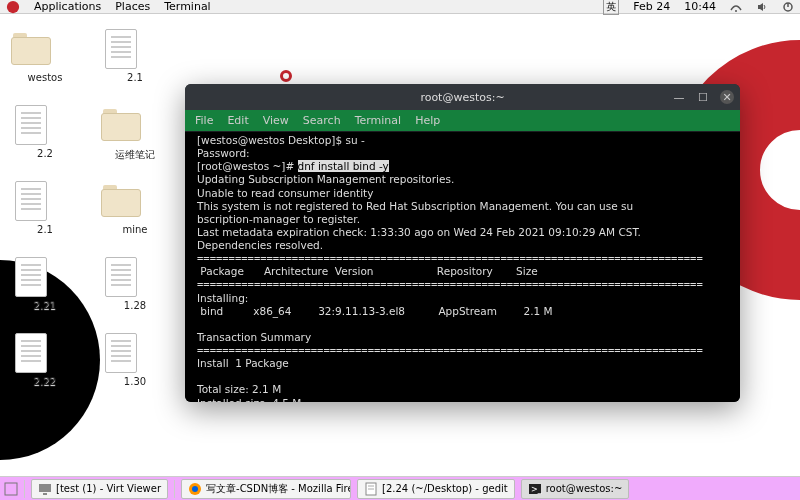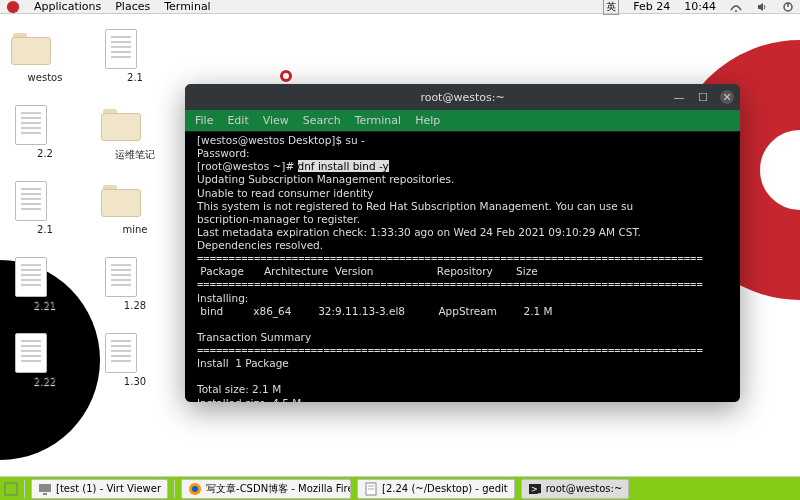--- a/index.html
+++ b/index.html
@@ -31,21 +31,21 @@
 .term{position:absolute;left:185px;top:62px;width:555px;height:318px;background:#2a2e33;border-radius:6px;box-shadow:0 8px 30px rgba(0,0,0,.4);display:flex;flex-direction:column;overflow:hidden;z-index:5}
 .term-title{height:26px;background:#32363b;color:#ddd;display:flex;align-items:center;justify-content:center;position:relative;font-size:11px}
 .term-ctrl{position:absolute;right:6px;display:flex;gap:10px}
 .term-ctrl span{width:14px;height:14px;display:flex;align-items:center;justify-content:center;cursor:pointer;color:#ccc}
 .term-ctrl .close{background:#555;border-radius:50%}
 .term-menu{height:22px;background:#15803d;color:#ccc;display:flex;align-items:center;gap:14px;padding:0 10px;border-bottom:1px solid #1c1f22;font-size:11px}
 .term-menu span{cursor:pointer}
 .term-body{flex:1;background:#000;color:#ddd;font-family:"DejaVu Sans Mono",monospace;font-size:10.5px;line-height:1.25;padding:2px 12px;white-space:pre;overflow:hidden}
 .hl{background:#ddd;color:#000}
 
-.taskbar{position:absolute;bottom:0;left:0;right:0;height:24px;background:#84cc16;border-top:1px solid #ccc;display:flex;align-items:center;padding:0 4px;gap:6px;z-index:10}
+.taskbar{position:absolute;bottom:0;left:0;right:0;height:24px;background:#f0abfc;border-top:1px solid #ccc;display:flex;align-items:center;padding:0 4px;gap:6px;z-index:10}
 .tb-btn{height:20px;border:1px solid #bbb;background:#f4f4f4;border-radius:2px;display:flex;align-items:center;padding:0 6px;gap:4px;font-size:10px;cursor:pointer;max-width:170px;overflow:hidden;white-space:nowrap}
 .tb-btn.active{background:#ddd}
 .tb-sep{width:1px;height:18px;background:#ccc}
 .tb-ic{width:14px;height:14px;flex-shrink:0}
 </style>
 </head>
 <body>
 
 <div class="bg">
   <div class="red-ring"></div>

